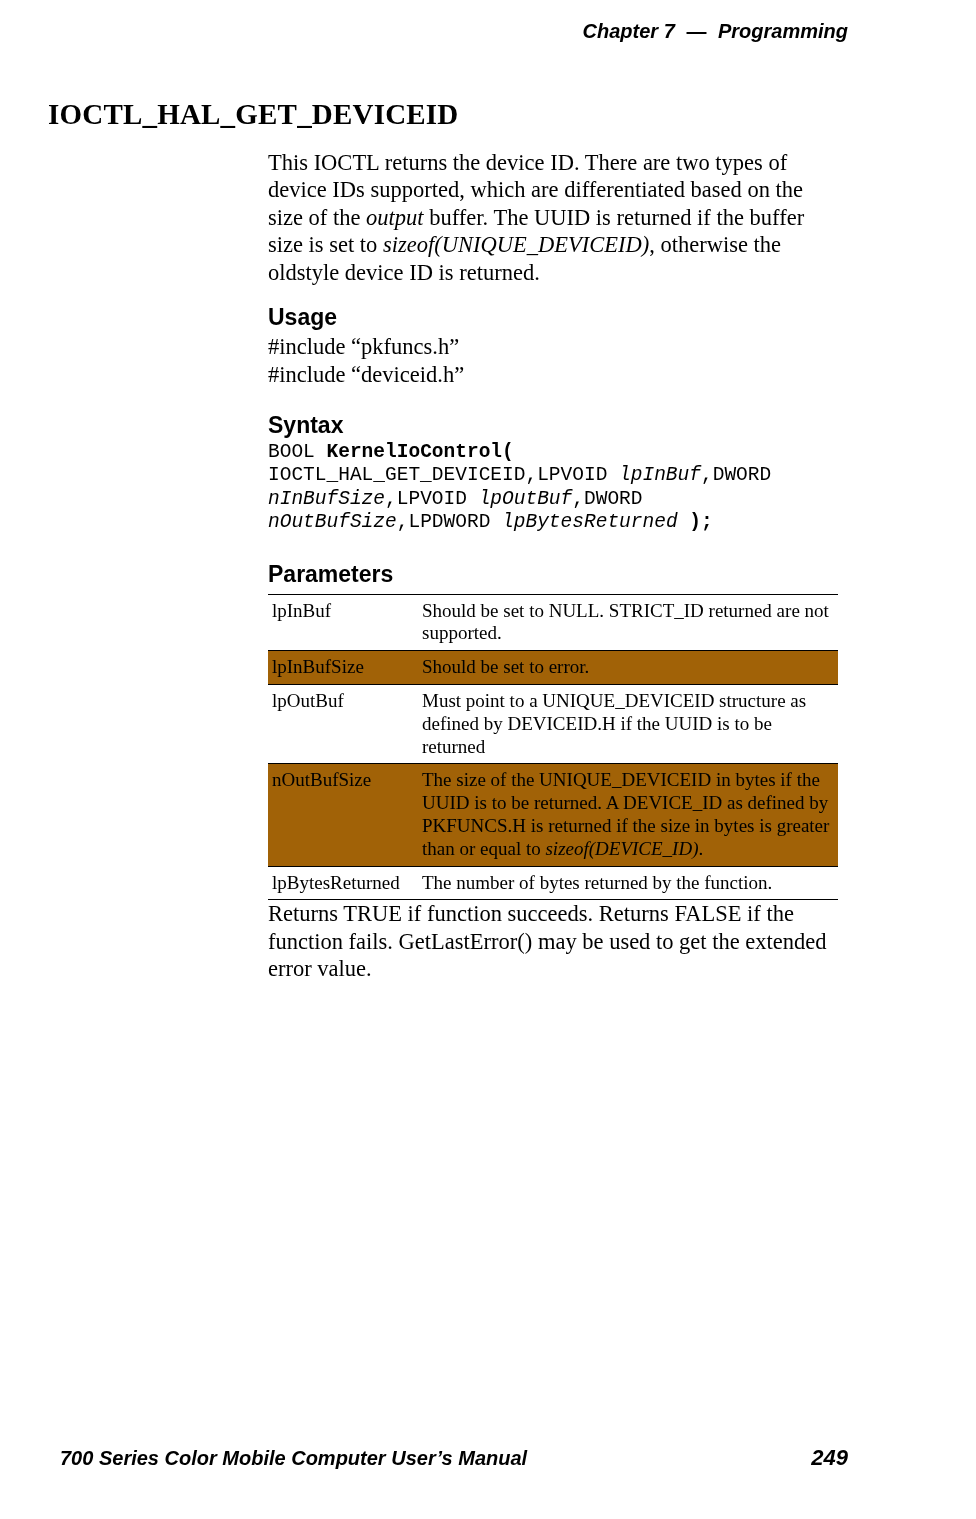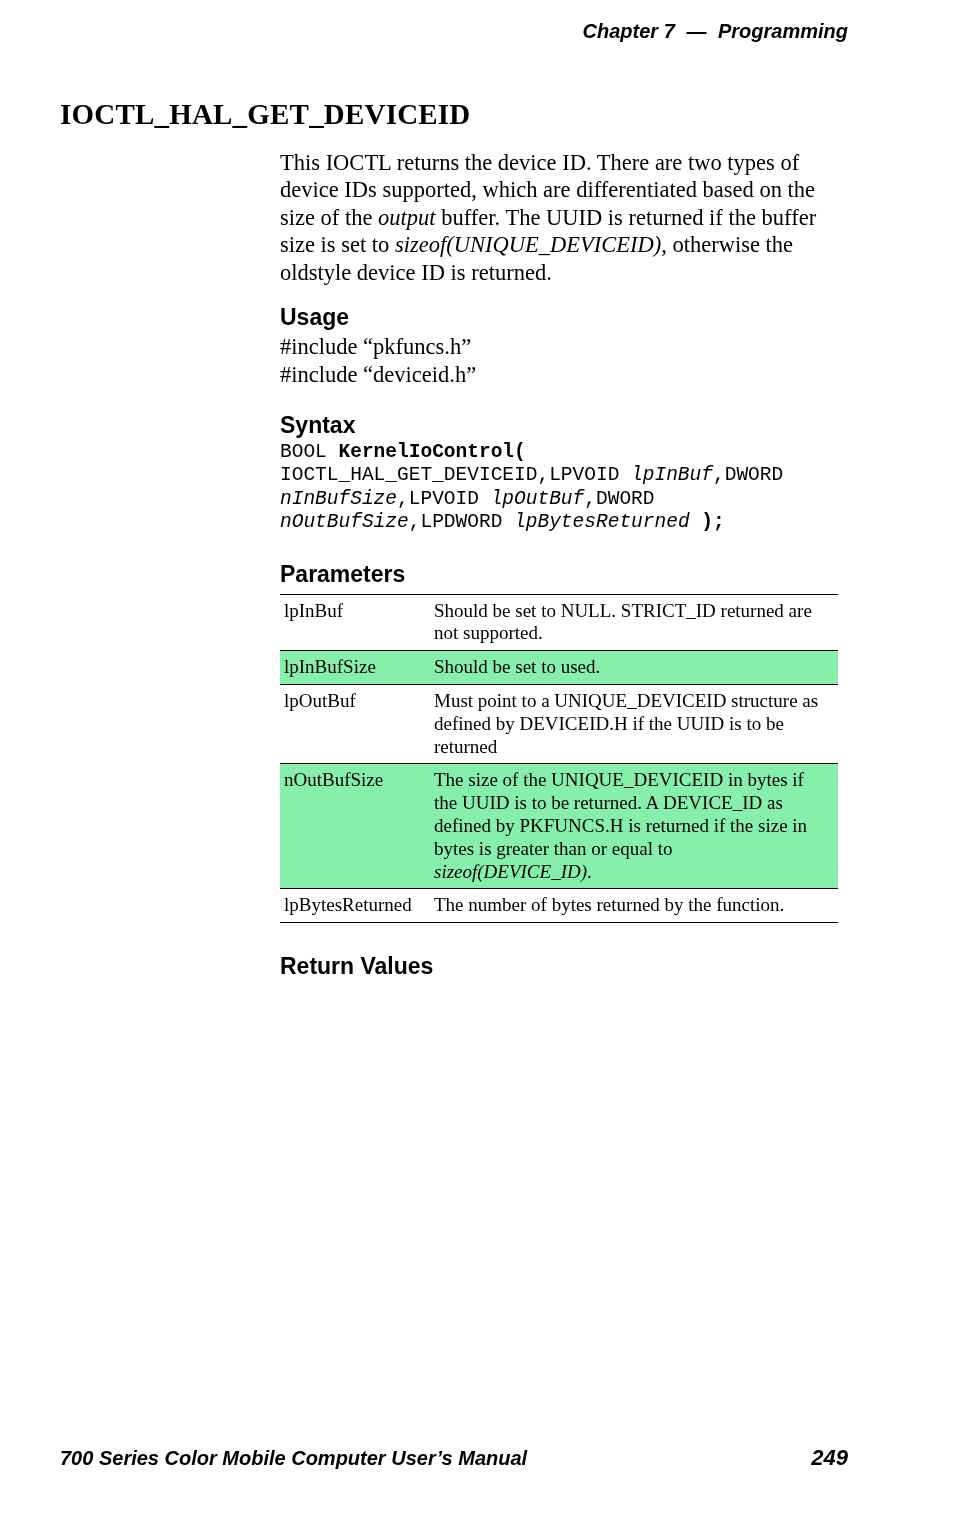--- a/index.html
+++ b/index.html
@@ -10,21 +10,21 @@
       width: 976px;
       height: 1519px;
       background: #ffffff;
       font-family: "Adobe Garamond Pro", "Garamond", "Times New Roman", serif;
       color: #000;
       position: relative;
     }
     .page {
       width: 908px;
       height: 1519px;
-      padding: 20px 60px 60px 60px;
+      padding: 20px 60px 60px 48px;
       position: relative;
     }
     .header {
       text-align: right;
       font-family: "Myriad Pro", "Segoe UI", "Helvetica Neue", sans-serif;
       font-weight: 700;
       font-style: italic;
       font-size: 20px;
       margin-bottom: 55px;
     }
@@ -73,21 +73,21 @@
       line-height: 1.2;
       margin-top: 6px;
     }
     table.params td {
       border-top: 1px solid #000;
       border-bottom: 1px solid #000;
       padding: 5px 8px 5px 4px;
       vertical-align: top;
     }
     table.params tr.shaded td {
-      background: #86efac;
+      background: #a16207;
     }
     table.params td:first-child {
       width: 150px;
       white-space: nowrap;
     }
     .footer {
       position: absolute;
       bottom: 48px;
       left: 60px;
       right: 60px;
@@ -132,40 +132,40 @@
 
     <div class="subhead" style="margin-top:26px;">Parameters</div>
     <table class="params">
       <tbody>
           <tr>
         <td>lpInBuf</td>
         <td>Should be set to NULL. STRICT_ID returned are not supported.</td>
       </tr>
       <tr class="shaded">
         <td>lpInBufSize</td>
-        <td>Should be set to used.</td>
+        <td>Should be set to error.</td>
       </tr>
       <tr>
         <td>lpOutBuf</td>
         <td>Must point to a UNIQUE_DEVICEID structure as defined by DEVICEID.H if the UUID is to be returned</td>
       </tr>
       <tr class="shaded">
         <td>nOutBufSize</td>
         <td>
           <span>The size of the UNIQUE_DEVICEID in bytes if the UUID is to be returned. A DEVICE_ID as defined by PKFUNCS.H is returned if the size in bytes is greater than or equal to </span><span style="font-style:italic;">sizeof(DEVICE_ID)</span><span>.</span>
         </td>
       </tr>
       <tr>
         <td>lpBytesReturned</td>
         <td>The number of bytes returned by the function.</td>
       </tr>
     </tbody>
       </table>
 
-    <div class="subhead" style="margin-top:30px;">Return Values</div>
+    <p class="bodytext" style="margin-top:0;">Returns TRUE if function succeeds. Returns FALSE if the function fails. GetLastError() may be used to get the extended error value.</p>
 
   </div>
 
   <div class="footer">
     <span>700 Series Color Mobile Computer User’s Manual</span>
     <span class="pagenum">249</span>
   </div>
 
 </div>
 

